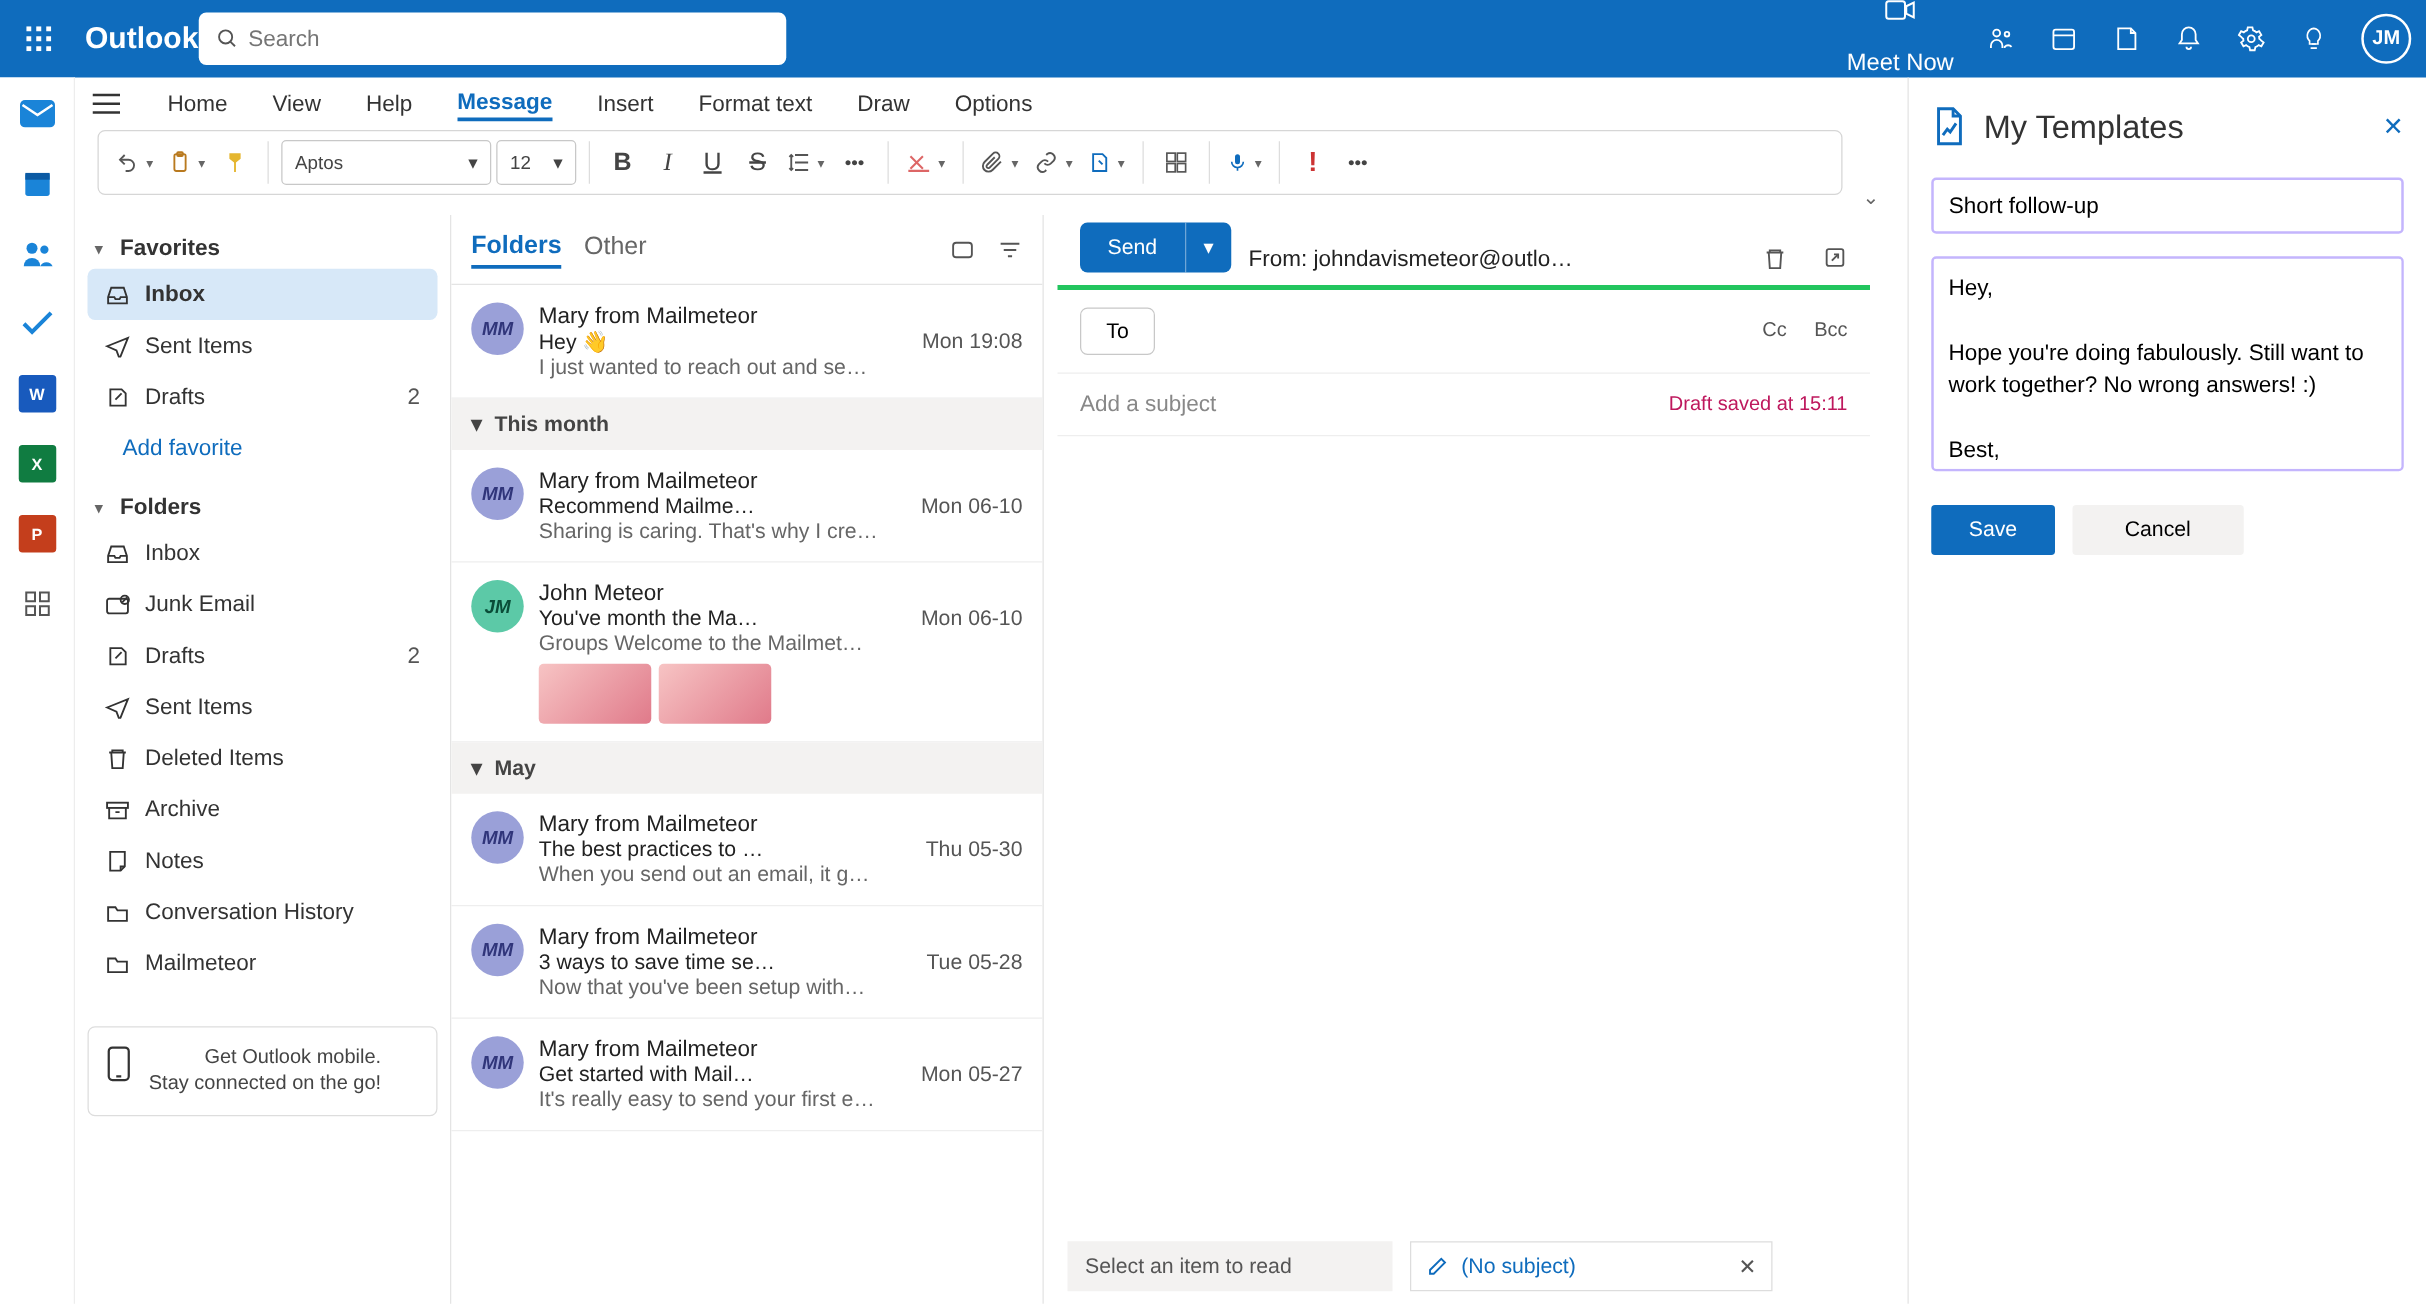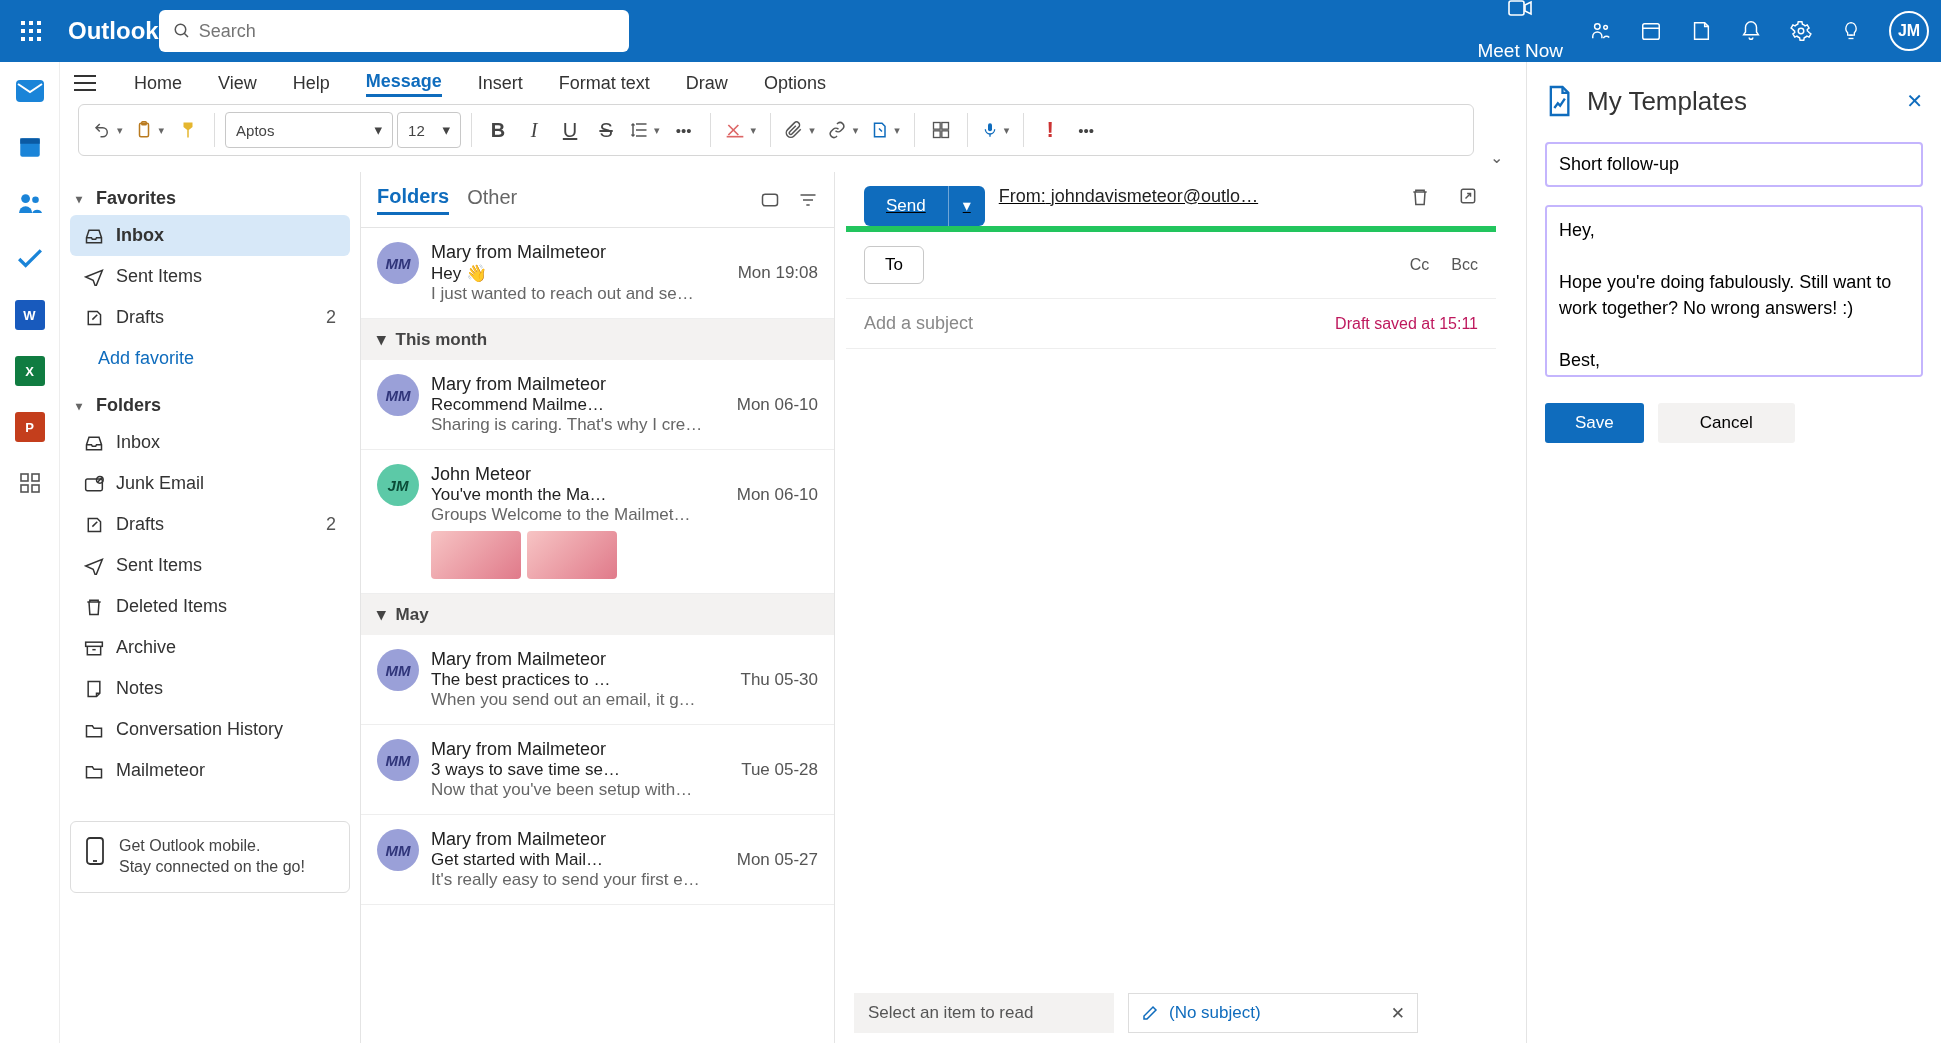--- a/index.html
+++ b/index.html
@@ -40,21 +40,21 @@
 .expand-ribbon { position:absolute; top:148px; left:1490px; cursor:pointer; color:#666; }
 
 
 .folderpane { position:absolute; left:60px; top:172px; width:300px; bottom:0; padding:10px 10px 0 10px; font-size:18px; color:#333; }
 .fp-section { display:flex; align-items:center; gap:8px; font-weight:600; padding:6px 6px; cursor:pointer; }
 .fp-item { display:flex; align-items:center; gap:12px; padding:10px 14px; border-radius:6px; cursor:pointer; }
 .fp-item .count { margin-left:auto; color:#555; }
 .fp-item.active { background:#d7e8f8; font-weight:600; }
 .fp-addfav { color:#0f6cbd; padding:10px 28px; cursor:pointer; }
 .fp-mobile { margin-top:30px; border:1px solid #ddd; border-radius:6px; padding:14px; display:flex; gap:14px; cursor:pointer; color:#444; }
-.fp-mobile .txt { font-size:16px; line-height:1.3; }
+.fp-mobile .txt { font-size:16px; line-height:1.3;text-align:right; }
 .folder-icon { width:20px; color:#444; }
 
 
 .msglist { position:absolute; left:360px; top:172px; width:475px; bottom:0; border-left:1px solid #e4e4e4; border-right:1px solid #e4e4e4; overflow:hidden; }
 .ml-tabs { display:flex; align-items:center; height:56px; padding:0 16px; gap:18px; border-bottom:1px solid #e4e4e4; }
 .ml-tab { font-size:20px; color:#666; cursor:pointer; padding-bottom:4px; }
 .ml-tab.active { color:#0f6cbd; font-weight:600; border-bottom:3px solid #0f6cbd; }
 .ml-tabs .right { margin-left:auto; display:flex; gap:18px; color:#555; }
 .ml-group { background:#f3f2f1; padding:10px 16px; display:flex; align-items:center; gap:10px; font-size:17px; font-weight:600; color:#444; }
 .ml-item { display:flex; gap:12px; padding:14px 16px 14px 16px; border-bottom:1px solid #eee; cursor:pointer; }
@@ -65,21 +65,21 @@
 .ml-row1 { font-size:18px; color:#222; }
 .ml-row2 { display:flex; justify-content:space-between; font-size:17px; color:#222; }
 .ml-row2 .subj { white-space:nowrap; overflow:hidden; text-overflow:ellipsis; max-width:250px; }
 .ml-row2 .date { color:#555; flex-shrink:0; margin-left:10px; }
 .ml-row3 { font-size:17px; color:#666; white-space:nowrap; overflow:hidden; text-overflow:ellipsis; }
 .ml-thumbs { display:flex; gap:6px; margin-top:6px; }
 .ml-thumb { width:90px; height:48px; border-radius:4px; background:linear-gradient(135deg,#f7c4c4,#e07a8a); }
 
 
 .compose { position:absolute; left:846px; top:172px; width:650px; bottom:0; padding:14px 0 0 0; }
-.compose-top { display:flex; align-items:flex-start; gap:14px; height:46px; border-bottom:6px solid #22c55e; padding:0 18px 10px 18px;text-decoration:underline; }
+.compose-top { display:flex; align-items:flex-end; gap:14px; height:46px; border-bottom:4px solid #22c55e; padding:0 18px 10px 18px; }
 .sendbtn { display:flex; background:#0f6cbd; color:#fff; border-radius:6px; overflow:hidden; }
 .sendbtn .lbl { padding:10px 22px; cursor:pointer; font-size:17px; }
 .sendbtn .dd  { padding:10px 14px; border-left:1px solid rgba(255,255,255,0.4); cursor:pointer; }
 .from { font-size:18px; color:#222; }
 .compose-actions { margin-left:auto; display:flex; gap:28px; color:#555; }
 .to-row { display:flex; align-items:center; gap:20px; padding:14px 18px; border-bottom:1px solid #eee; }
 .to-btn { border:1px solid #c8c8c8; border-radius:6px; padding:8px 20px; font-size:17px; cursor:pointer; background:#fff; }
 .cc-bcc { margin-left:auto; display:flex; gap:22px; color:#555; font-size:16px; }
 .subj-row { display:flex; align-items:center; padding:14px 18px; border-bottom:1px solid #eee; color:#888; font-size:18px;}
 .subj-row .right { margin-left:auto; color:#be185d; font-size:16px; }

